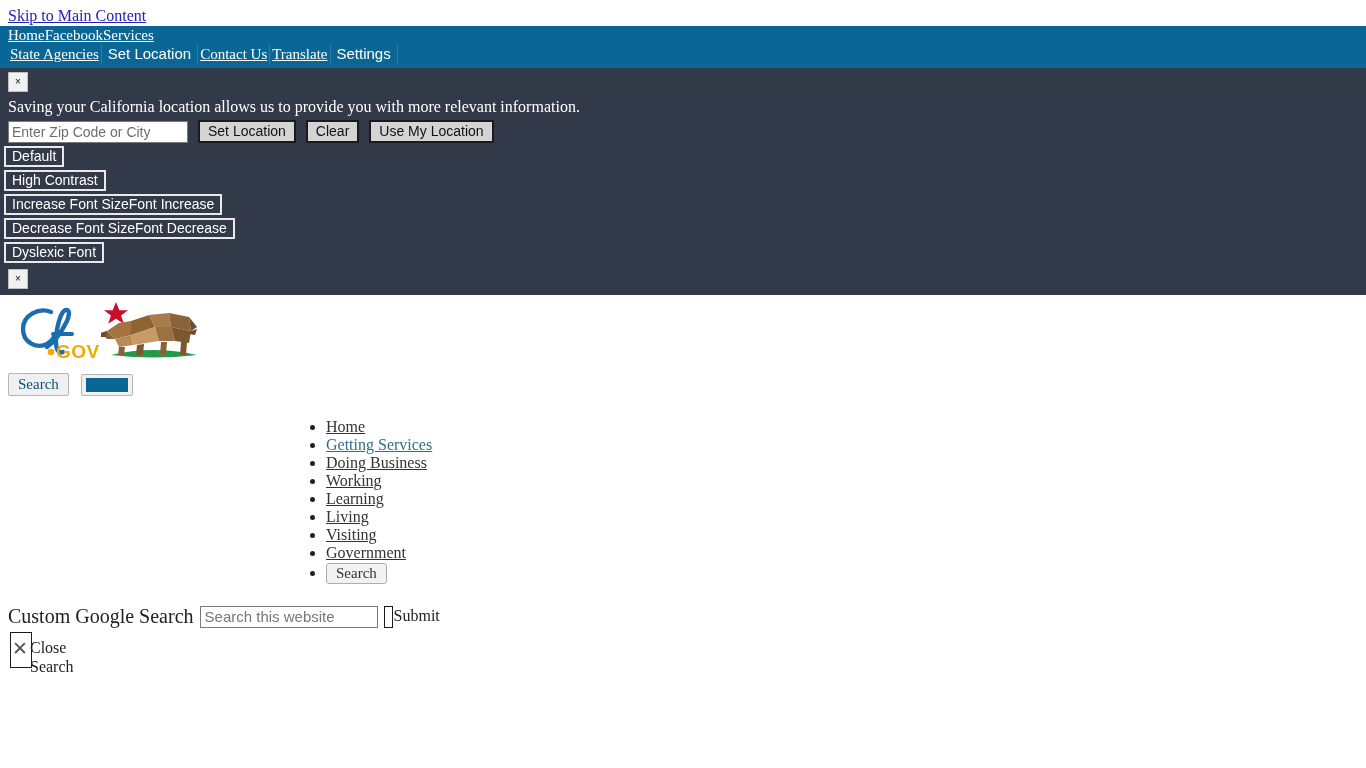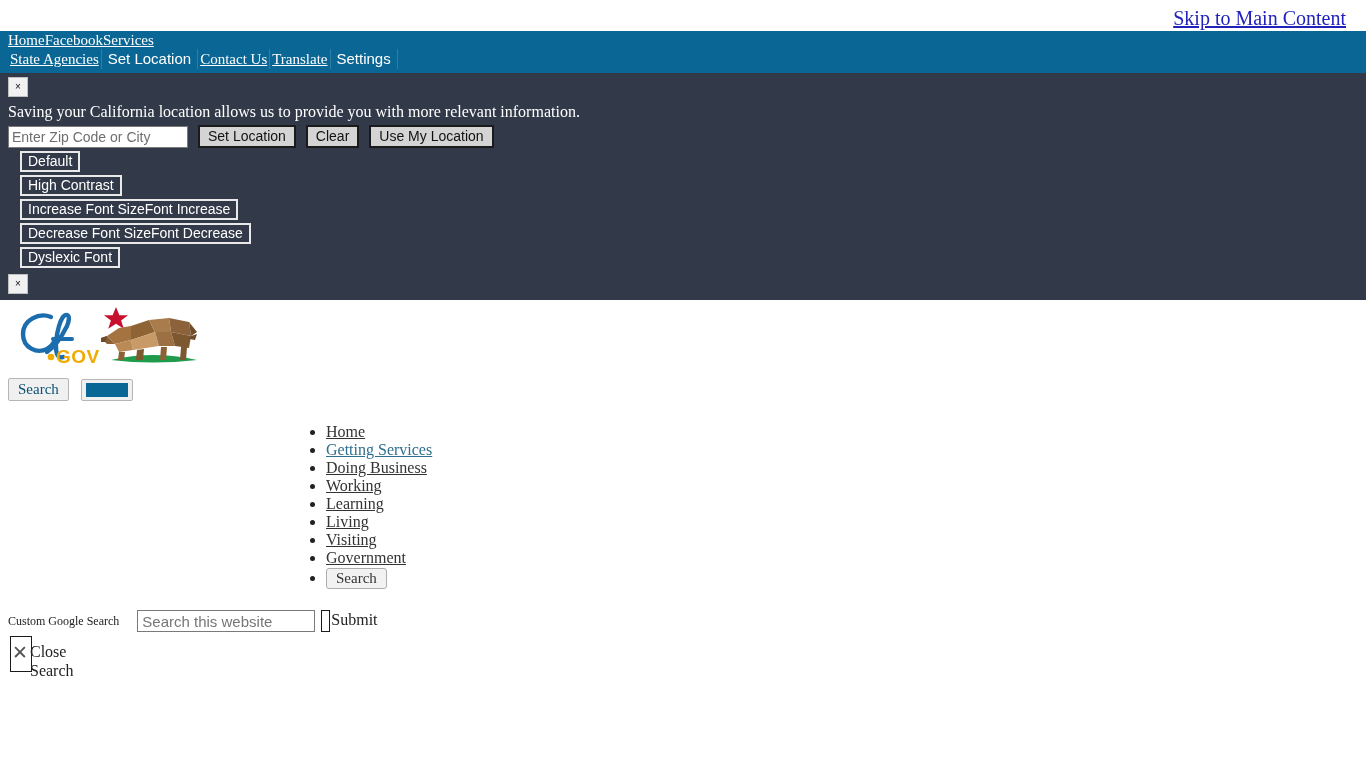--- a/index.html
+++ b/index.html
@@ -14,25 +14,24 @@
     font-size: 16px;
     color: #222222;
     overflow: hidden;
     position: relative;
   }
 
   
   .skip-link {
     display: block;
     padding: 7px 20px 1px 8px;
-    font-size: 20px;
+    font-size: 16px;
     color: #2222bb;
     text-decoration: underline;
     font-family: "Liberation Serif", "DejaVu Serif", serif;
-    text-align: right;
   }
 
   
   .utility-bar {
     background: #0a6694;
     padding: 0 0 4px 0;
     min-height: 38px;
   }
   .util-row-1 {
     padding: 0 0 0 8px;
@@ -120,21 +119,21 @@
     background: #d4d4d4;
     border: 2px solid #1b1b1b;
     color: #111111;
     font-size: 14px;
     font-family: "Liberation Sans", "DejaVu Sans", sans-serif;
     padding: 1px 8px;
     margin-left: 10px;
     cursor: pointer;
     line-height: 17px;
   }
-  .settings-row { padding-left: 20px; }
+  .settings-row { padding-left: 4px; }
   .dark-btn {
     display: inline-block;
     background: #323a49;
     border: 2px solid #e9e9e9;
     color: #ffffff;
     font-size: 14px;
     font-family: "Liberation Sans", "DejaVu Sans", sans-serif;
     padding: 0 6px;
     margin: 1px 0 2px 0;
     cursor: pointer;
@@ -230,30 +229,30 @@
   }
 
   
   .site-search {
     padding: 20px 0 0 8px;
     white-space: nowrap;
     display: flex;
     align-items: center;
   }
   .site-search-label {
-    font-size: 12px;
+    font-size: 20px;
     font-family: "Liberation Serif", "DejaVu Serif", serif;
     color: #222222;
   }
   .site-search-input {
     width: 168px;
     height: 18px;
     font-size: 15px;
     padding: 1px 4px;
-    margin-left: 18px;
+    margin-left: 6px;
     border: 1px solid #7a7a7a;
     background: #ffffff;
     color: #111111;
     font-family: "Liberation Sans", "DejaVu Sans", sans-serif;
   }
   .site-search-input::placeholder { color: #777777; }
   .submit-wrap {
     position: relative;
     margin-left: 6px;
     display: inline-block;

